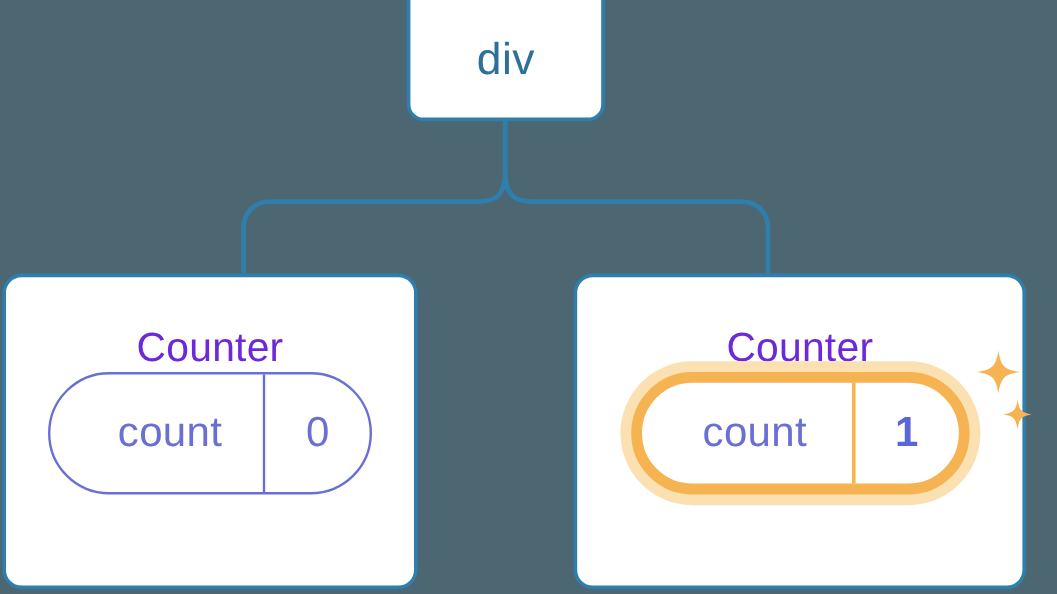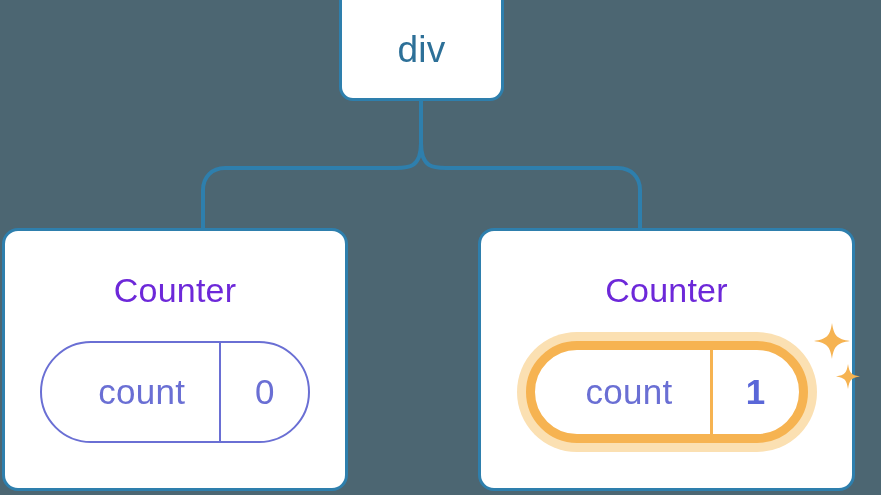--- a/index.html
+++ b/index.html
@@ -72,21 +72,20 @@
   .node-title {
     font-size: 34px;
     color: #6d28d9;
     letter-spacing: .2px;
     white-space: nowrap;
   }
 
   
   .pill-wrap {
     position: relative;
-    margin-top: 31px;
     display: flex;
     justify-content: center;
     align-items: center;
   }
   .pill {
     position: relative;
     display: flex;
     align-items: stretch;
     box-sizing: border-box;
     height: 102px;

